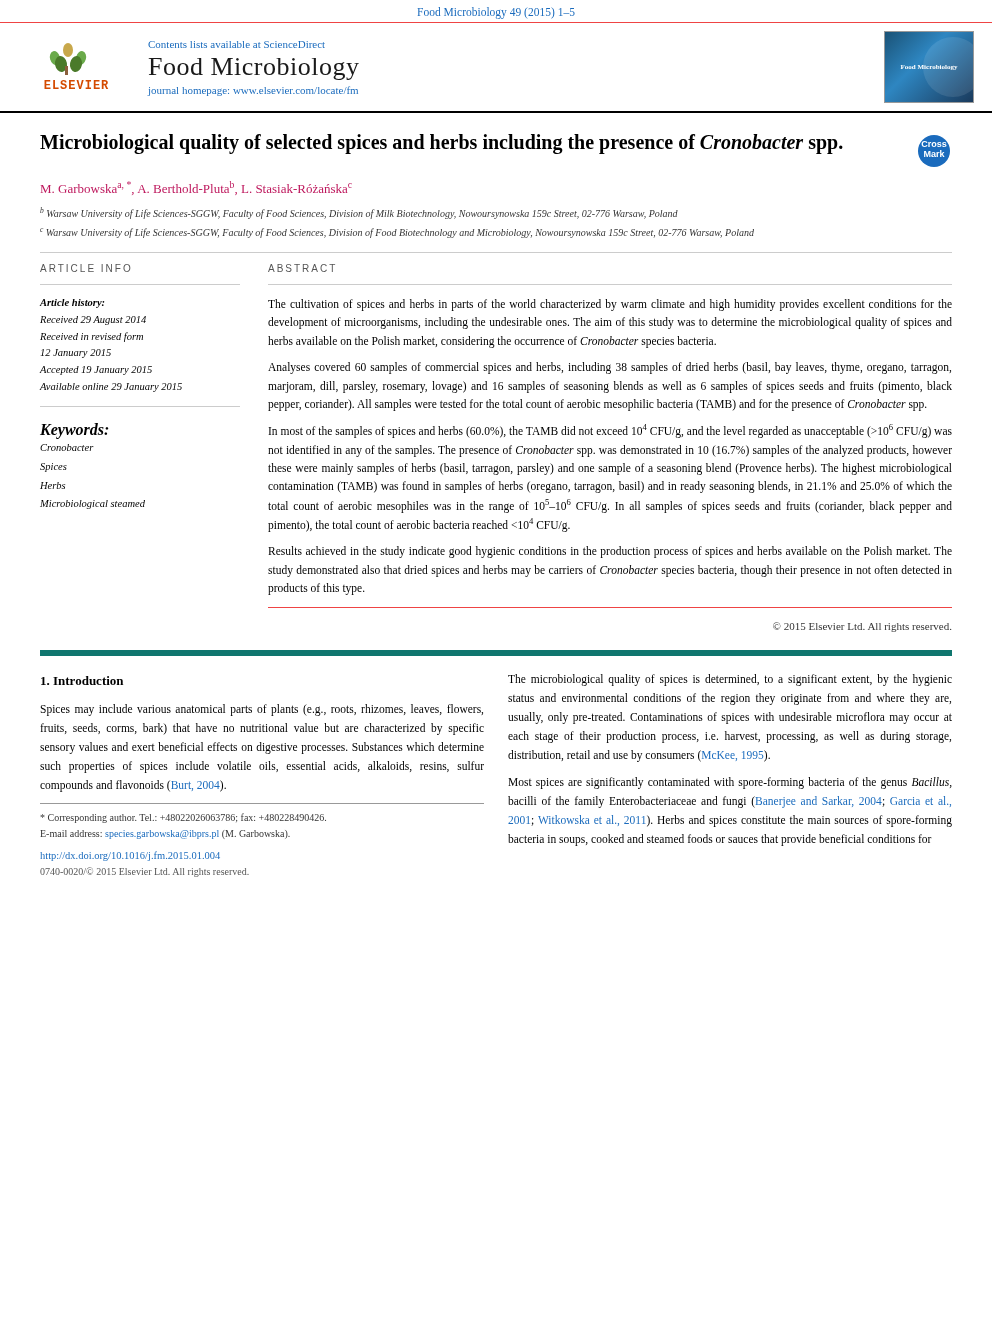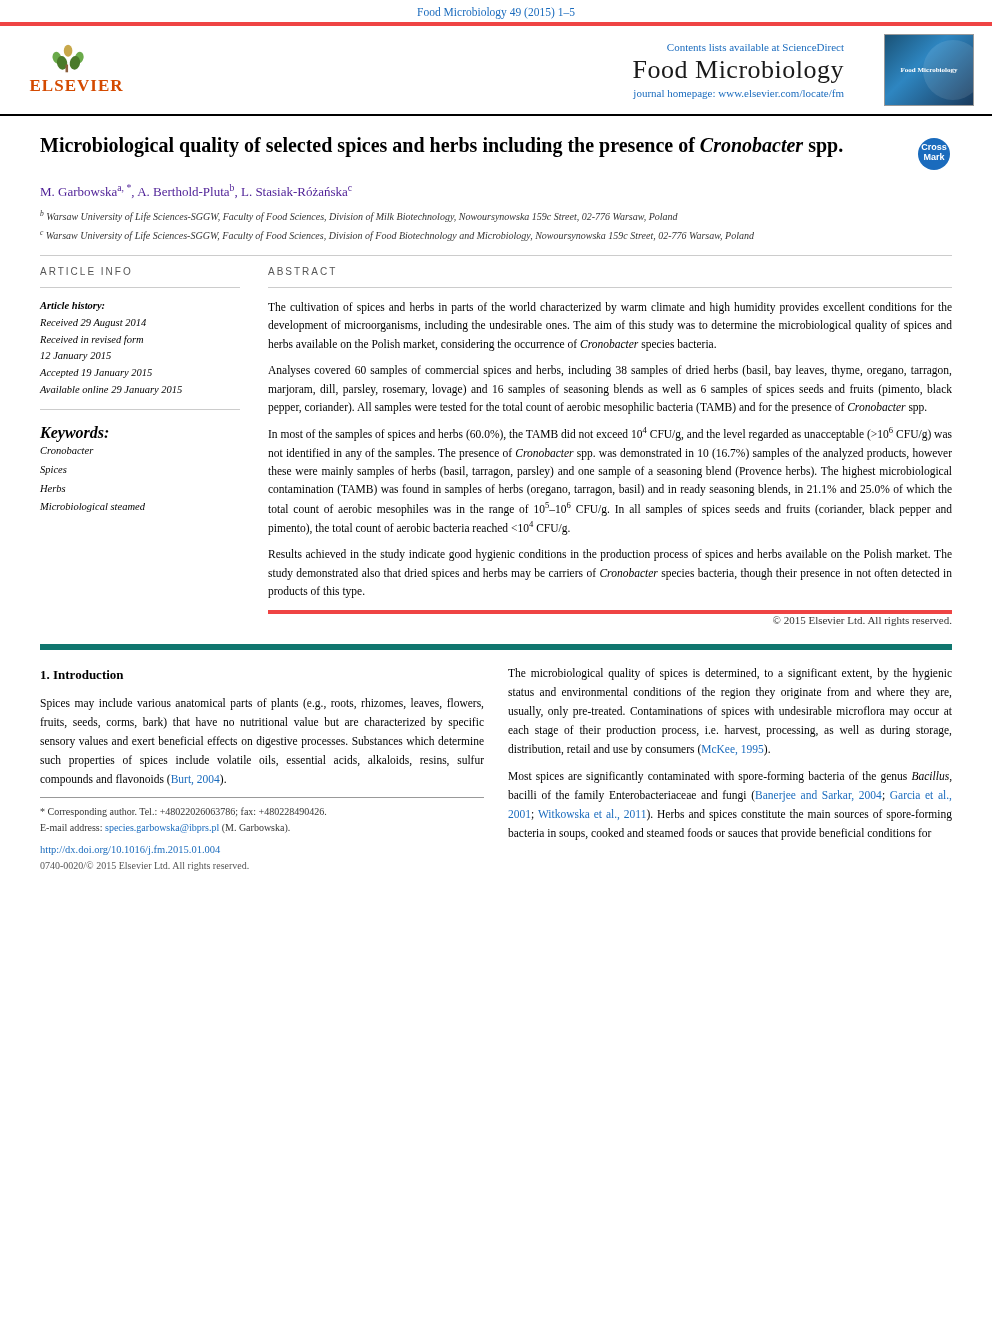--- a/index.html
+++ b/index.html
@@ -11,37 +11,37 @@
       width: 992px;
       min-height: 1323px;
     }
 
     
     .top-bar {
       text-align: center;
       padding: 6px 0 4px;
       font-size: 11.5px;
       color: #1a6bbd;
-      border-bottom: 4px solid #ef4444;
+      border-bottom: 1px solid #ef4444;
     }
 
     
     .journal-header {
       display: flex;
       align-items: center;
       justify-content: space-between;
       padding: 8px 18px 8px 18px;
       border-bottom: 2px solid #000;
     }
     .journal-header-left {
       width: 130px;
     }
     .journal-header-center {
       flex: 1;
-      text-align: right;
+      text-align: left;
     }
     .journal-header-center .sci-direct {
       font-size: 11px;
       color: #1a6bbd;
       margin-bottom: 2px;
     }
     .journal-header-center .sci-direct a { color: #1a6bbd; text-decoration: none; }
     .journal-header-center .journal-title {
       font-size: 26px;
       font-family: 'Times New Roman', serif;
@@ -68,26 +68,26 @@
       align-items: center;
       justify-content: center;
       width: 100px;
       height: 52px;
     }
     .elsevier-logo .tree-icon {
       width: 55px;
       height: 35px;
     }
     .elsevier-label {
-      font-size: 17px;
+      font-size: 12px;
       font-weight: bold;
       letter-spacing: 1px;
       color: #d44a00;
       margin-top: 2px;
-      font-family: Liberation Serif, serif;
+      font-family: Liberation Mono, monospace;
       padding-left: 17px;
     }
 
     
     .journal-cover {
       width: 90px;
       height: 72px;
       background: linear-gradient(135deg, #1a5276 0%, #2e86c1 40%, #1a3a5c 100%);
       border: 1px solid #999;
       display: flex;
@@ -143,21 +143,21 @@
       height: 36px;
       margin-left: 16px;
       margin-top: 4px;
       flex-shrink: 0;
     }
 
     
     .authors {
       font-size: 13px;
       margin-bottom: 8px;
-      color: #4c1d95;
+      color: #be185d;
     }
 
     
     .affiliations {
       font-size: 10px;
       font-style: italic;
       color: #333;
       margin-bottom: 12px;
       line-height: 1.5;
     }
@@ -234,22 +234,22 @@
       margin-bottom: 8px;
       text-align: justify;
     }
     .abstract-section em { font-style: italic; }
 
     .copyright-line {
       text-align: right;
       font-size: 11px;
       color: #333;
       margin-top: 10px;
-      padding-top: 0;
-      border-top: 4px solid #ef4444;
+      padding-top: 12px;
+      border-top: 1px solid #ef4444;
     }
 
     
     .main-body {
       border-top: 6px solid #0f766e;
       margin-top: 18px;
       padding-top: 14px;
     }
     .two-col-body {
       display: flex;

